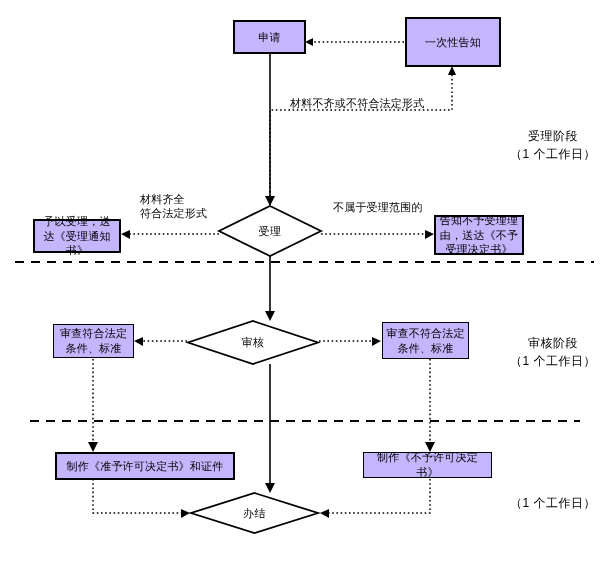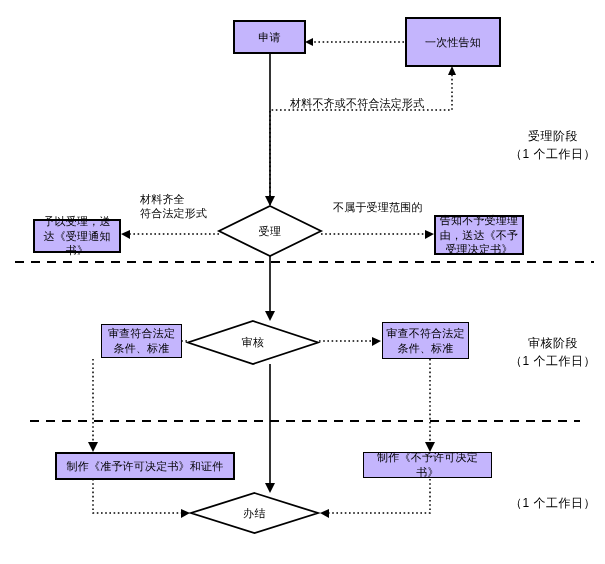--- a/index.html
+++ b/index.html
@@ -179,21 +179,21 @@
     <span>告知不予受理理由，送达《不予受理决定书》</span>
   </div>
 
   <div class="diamond-wrap" style="left:187px; top:320px; width:132px; height:45px;text-align:center;">
     <svg width="132" height="45" viewBox="0 0 132 45" xmlns="http://www.w3.org/2000/svg">
       <polygon points="66,1 131,22.5 66,44 1,22.5" fill="#ffffff" stroke="#000000" stroke-width="1.8"></polygon>
     </svg>
     <div class="diamond-label">审核</div>
   </div>
 
-  <div class="node-box thin" style="left:53px; top:324px; width:81px; height:34px;margin-left:48px;">
+  <div class="node-box thin" style="left:53px; top:324px; width:81px; height:34px;">
     <span>审查符合法定条件、标准</span>
   </div>
 
   <div class="node-box thin" style="left:382px; top:322px; width:87px; height:37px;">
     <span>审查不符合法定条件、标准</span>
   </div>
 
   <div class="node-box" style="left:15px; top:452px; width:180px; height:28px;margin-left:40px;">
     <span>制作《准予许可决定书》和证件</span>
   </div>

